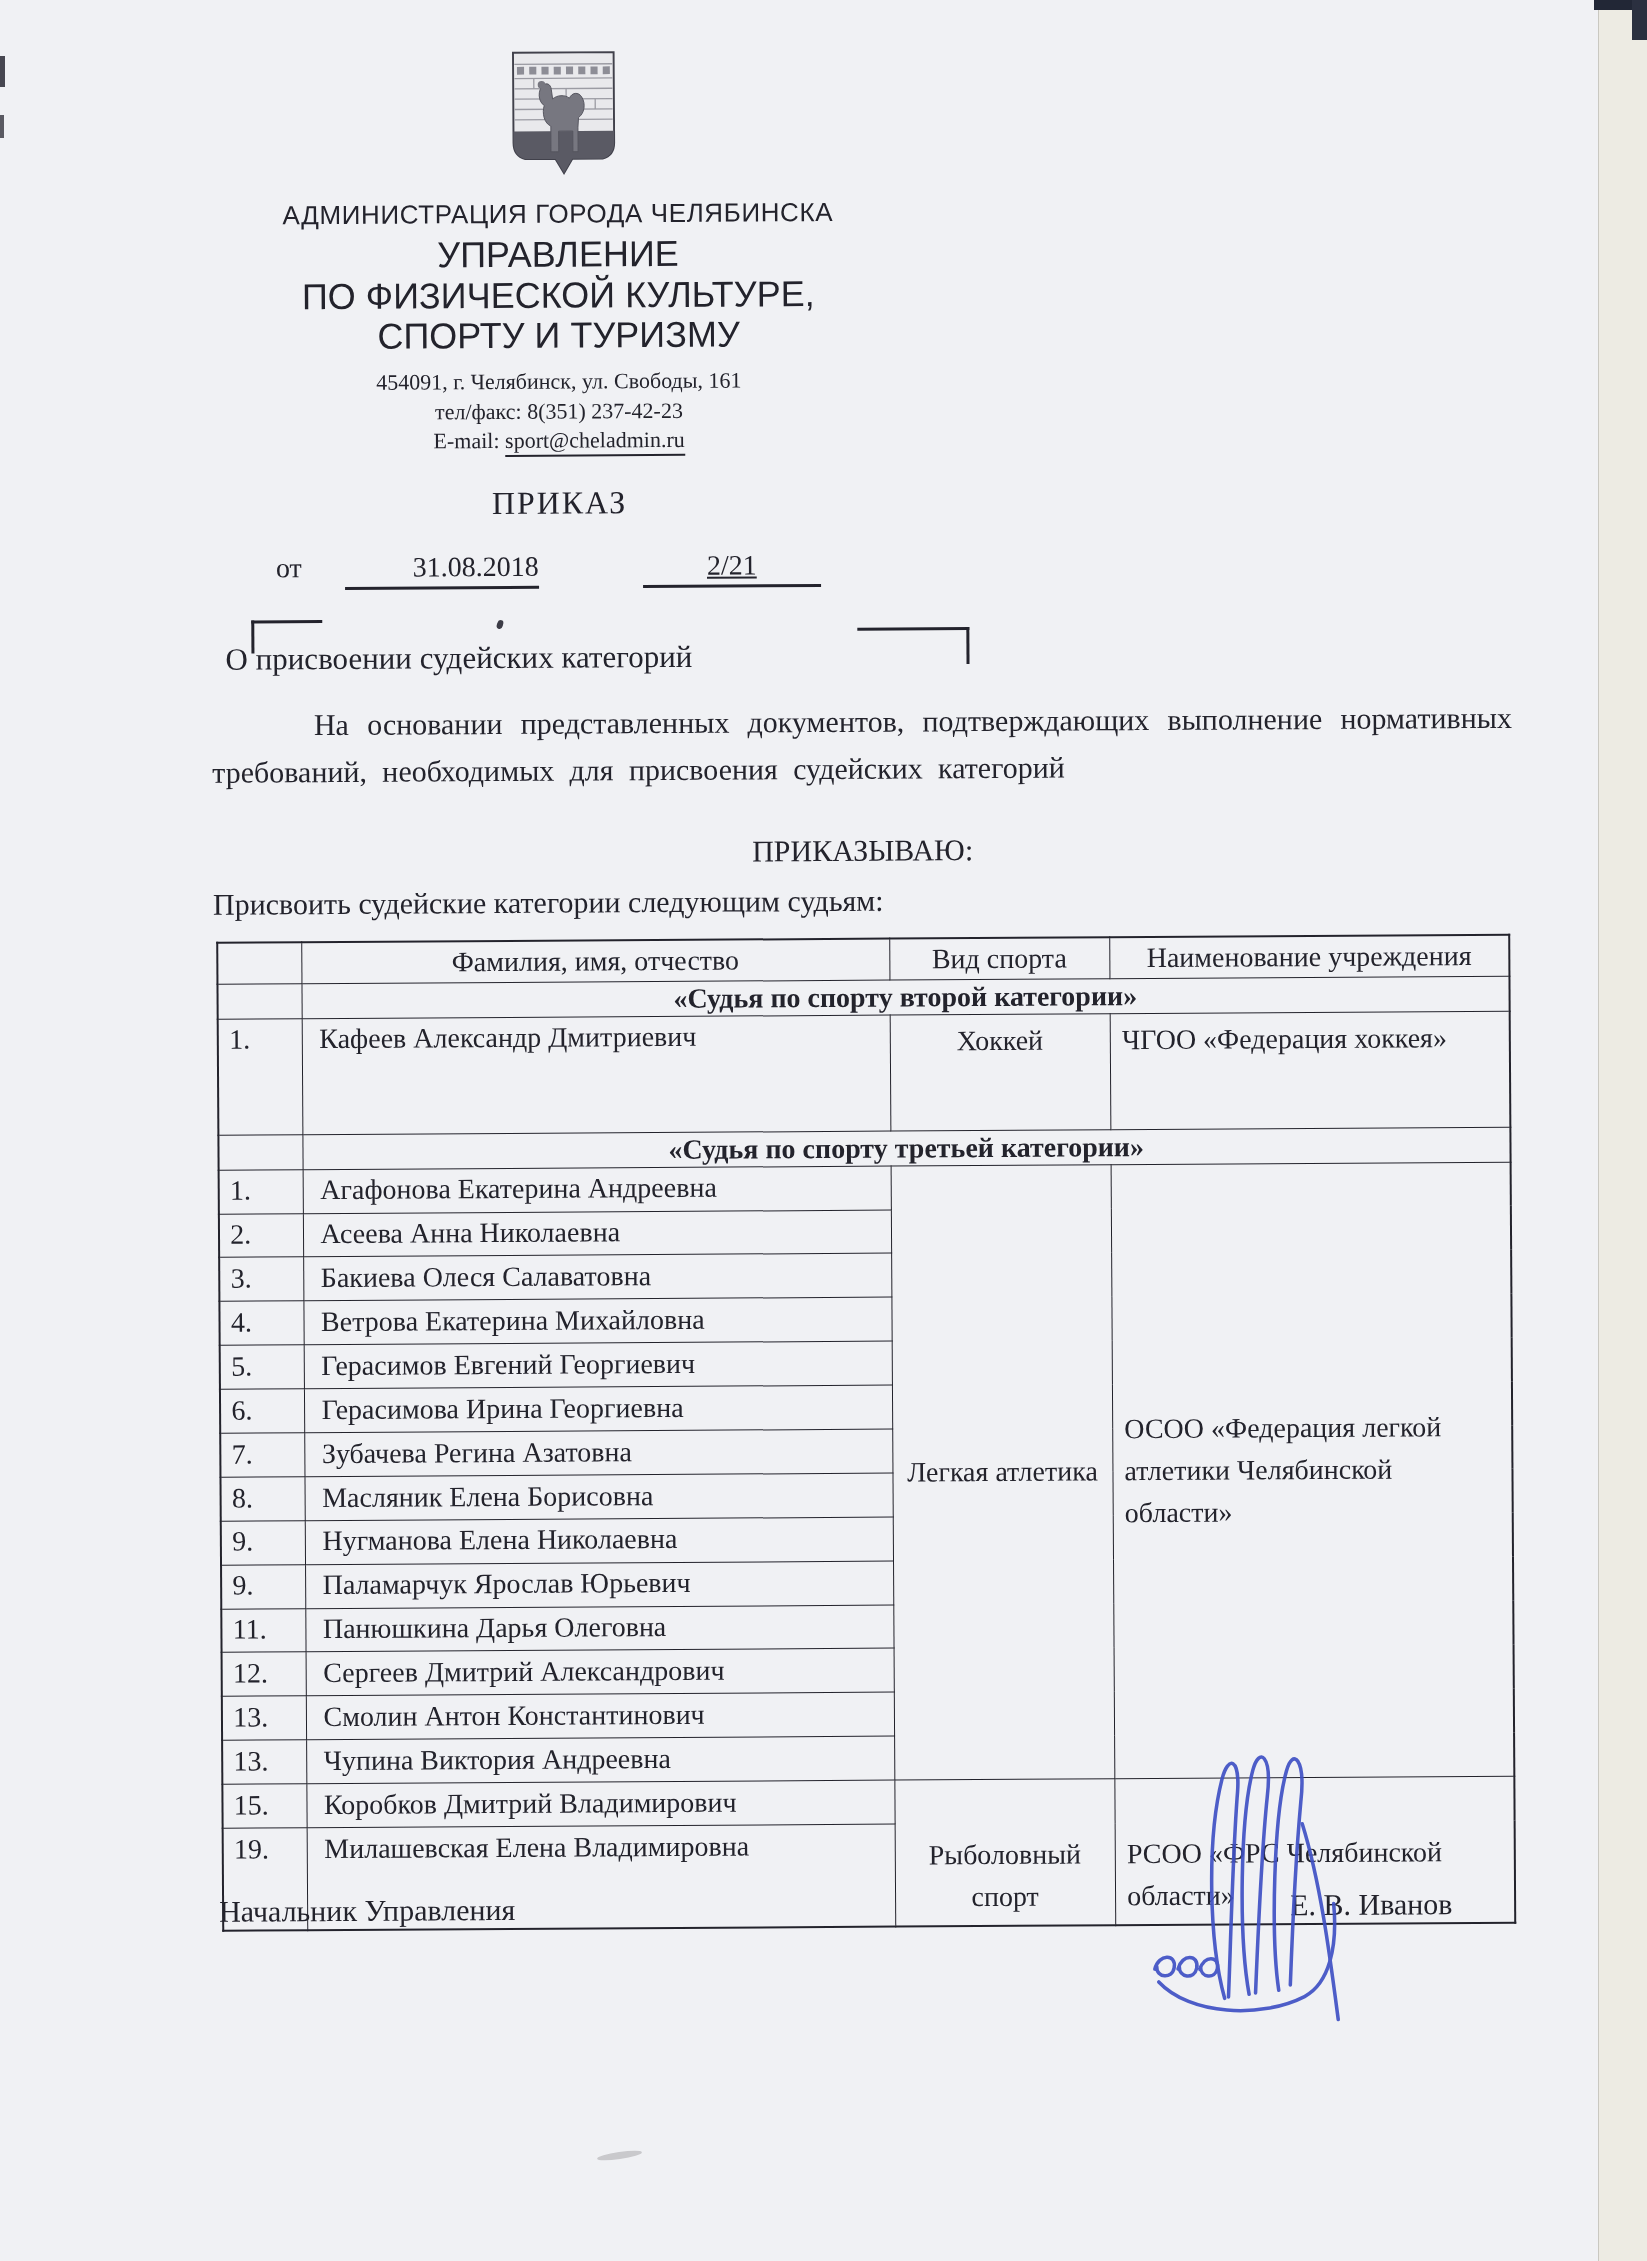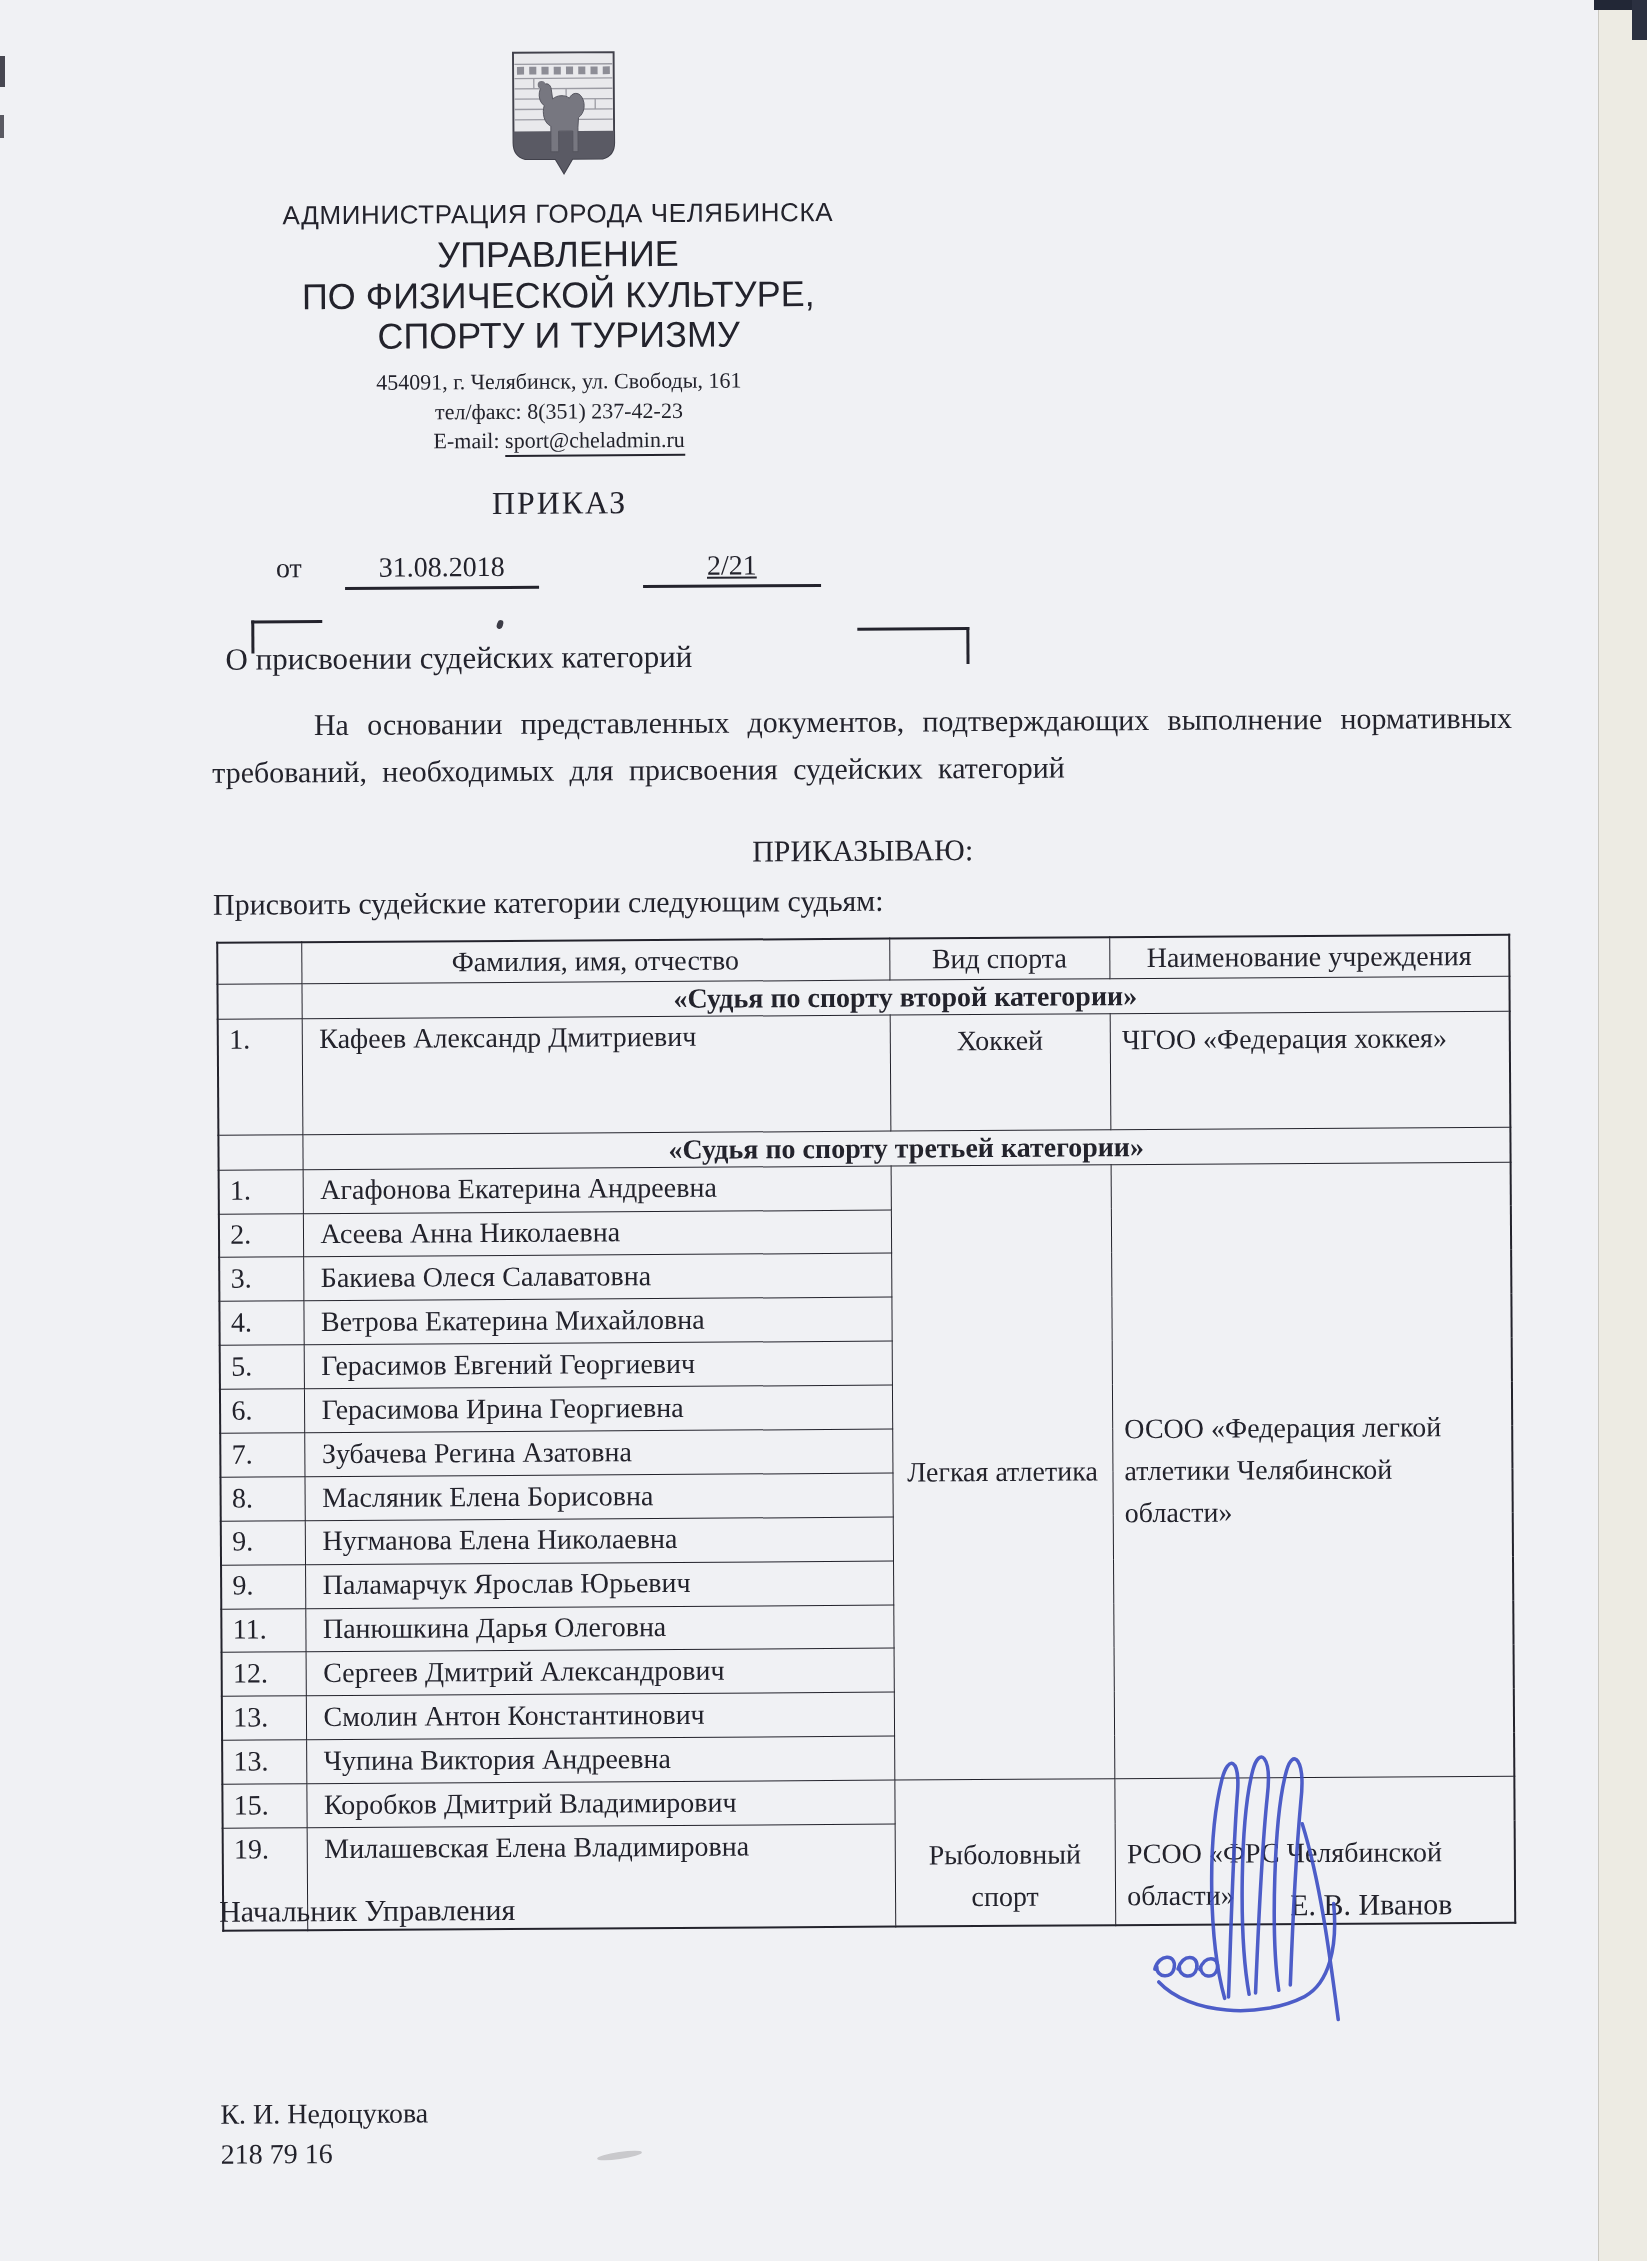--- a/index.html
+++ b/index.html
@@ -35,21 +35,21 @@
   .org1{font-family:"Liberation Sans",sans-serif;font-size:26px;line-height:1.15;letter-spacing:0.6px;}
   .org-big{font-family:"Liberation Sans",sans-serif;font-size:36px;line-height:1.13;}
   .org-big.first{margin-top:5.2px;}
   .addr{margin-top:10.3px;font-size:22px;line-height:1.34;}
   .u{border-bottom:2.6px solid var(--ink);padding-bottom:1.3px;}
   
   .order-title{position:absolute;left:252px;top:483px;width:620px;text-align:center;
     font-size:32px;letter-spacing:1.9px;}
   .date-line{position:absolute;left:278px;top:549px;font-size:28px;}
   .blank{display:inline-block;text-align:center;border-bottom:3.2px solid var(--ink);padding-bottom:2.6px;}
-  .blank.date{width:194px;margin-left:36px;}
+  .blank.date{width:194px;margin-left:36px;text-align:right;}
   .blank.num{width:178px;margin-left:97px;text-decoration:underline;}
   
   .bracket-l{position:absolute;left:253px;top:617px;width:68px;height:30px;
     border-top:3.9px solid var(--ink);border-left:3.9px solid var(--ink);}
   .bracket-r{position:absolute;left:859px;top:628px;width:109px;height:34px;
     border-top:3.9px solid var(--ink);border-right:3.9px solid var(--ink);}
   .subject{position:absolute;left:227px;top:638px;font-size:31px;}
   
   .preamble{position:absolute;left:213px;top:699px;width:1300px;margin:0;
     font-size:30px;line-height:1.56;text-align:justify;text-indent:102px;word-spacing:7.8px;}
@@ -255,20 +255,16 @@
       <g stroke="#3f51c4" stroke-width="5.5" fill="none" stroke-linecap="round" opacity="0.92">
         <path d="M16 352 c 6 -24 34 -24 30 -2 c -3 18 -28 16 -27 -2 m 33 4 c 6 -24 33 -23 29 -1 c -4 18 -28 15 -27 -3 m 32 5 c 6 -23 31 -21 27 -1 c -4 17 -26 14 -26 -3"></path>
         <path d="M124 398 C 100 310 98 150 122 58 C 132 20 150 26 146 78 C 138 170 134 310 130 396"></path>
         <path d="M162 392 C 146 300 150 118 170 44 C 180 8 200 20 192 86 C 182 176 176 306 172 390"></path>
         <path d="M208 386 C 196 300 202 116 222 46 C 232 10 252 26 244 94 C 236 176 230 286 226 378"></path>
         <path d="M22 372 C 70 424 180 430 248 396 C 286 376 300 320 294 252"></path>
         <path d="M246 128 C 274 220 288 336 300 432"></path>
       </g>
     </svg>
 
-    <div class="footer">
-      <div>К. И. Недоцукова</div>
-      <div>218 79 16</div>
-    </div>
 
   </div>
 </div>
 
 
 </body></html>

